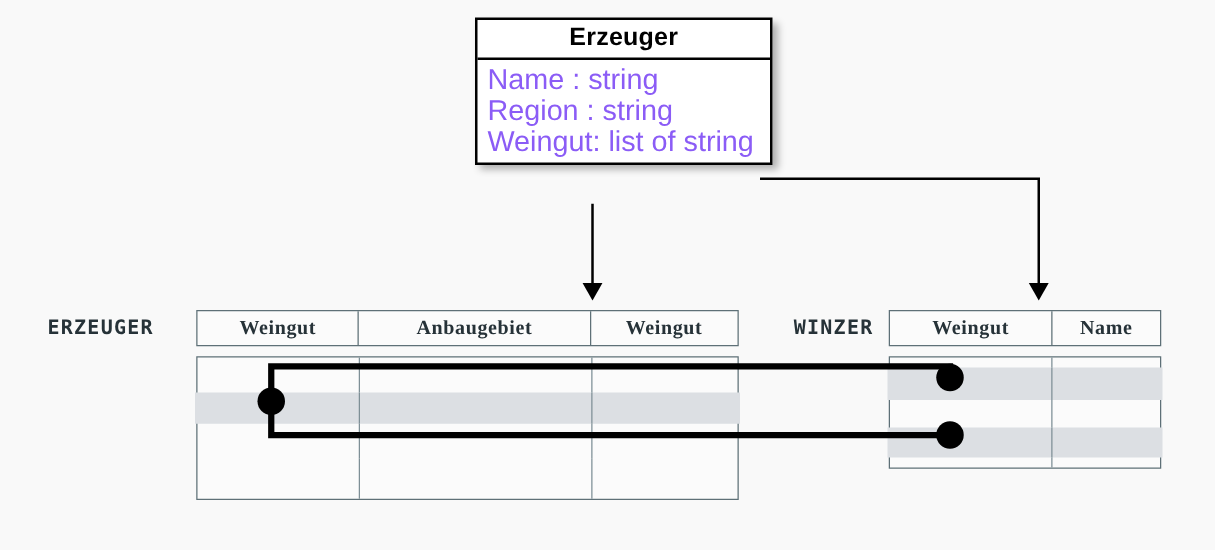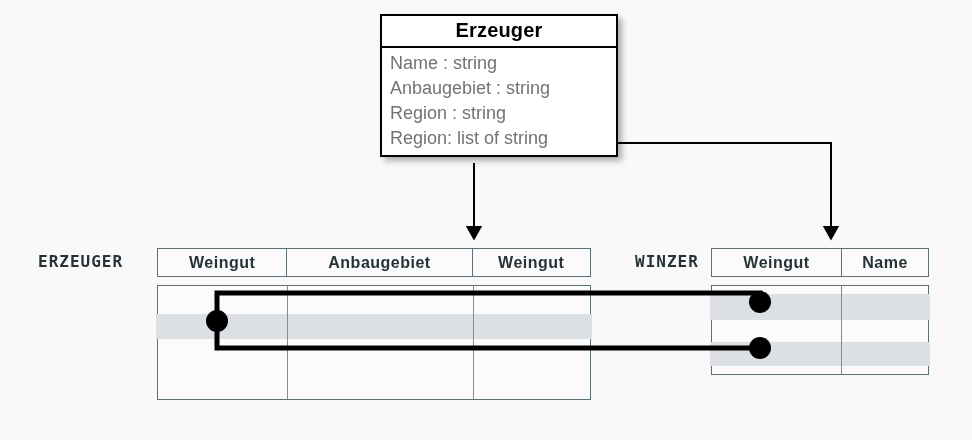--- a/index.html
+++ b/index.html
@@ -39,22 +39,22 @@
     color: #000;
     padding: 4px 0 5px 0;
     border-bottom: 2px solid #000;
     line-height: 1.05;
     letter-spacing: 0.2px;
   }
   .uml-attrs {
     padding: 3px 0 4px 0;
   }
   .uml-attr {
-    font-size: 18px;
-    color: #737373;
+    font-size: 23px;
+    color: #8b5cf6;
     line-height: 25px;
     padding-left: 8px;
     white-space: nowrap;
   }
 
   
   #wires {
     position: absolute;
     left: 0; top: 0;
     width: 972px; height: 440px;
@@ -80,21 +80,21 @@
   }
   .hdr-box {
     position: absolute;
     border: 1px solid #5e7077;
     background: #fbfbfb;
     box-sizing: border-box;
     display: flex;
     height: 29px;
   }
   .hdr-cell {
-    font-family: Liberation Sans, sans-serif;
+    font-family: Liberation Serif, serif;
     font-weight: bold;
     font-size: 16px;
     color: #263238;
     display: flex;
     align-items: center;
     justify-content: center;
     box-sizing: border-box;
     border-right: 1px solid #5e7077;
     letter-spacing: 0.5px;
   }
@@ -131,23 +131,22 @@
 </style>
 </head>
 <body>
 
 <div id="stage">
 
   <div class="uml-class">
     <div class="uml-title">Erzeuger</div>
     <div class="uml-attrs">
       <div class="uml-attr">Name : string</div>
-      <div class="uml-attr">Anbaugebiet : string</div>
       <div class="uml-attr">Region : string</div>
-      <div class="uml-attr">Region: list of string</div>
+      <div class="uml-attr">Weingut: list of string</div>
     </div>
   </div>
 
   <svg id="wires" viewBox="0 0 972 440" width="972" height="440">
     <defs>
       <marker id="arrowhead" markerWidth="9" markerHeight="9" refX="1.0" refY="4.5" orient="auto" markerUnits="strokeWidth">
         <path d="M0,0.4 L0,8.6 L7.2,4.5 z" fill="#000"></path>
       </marker>
     </defs>
 

